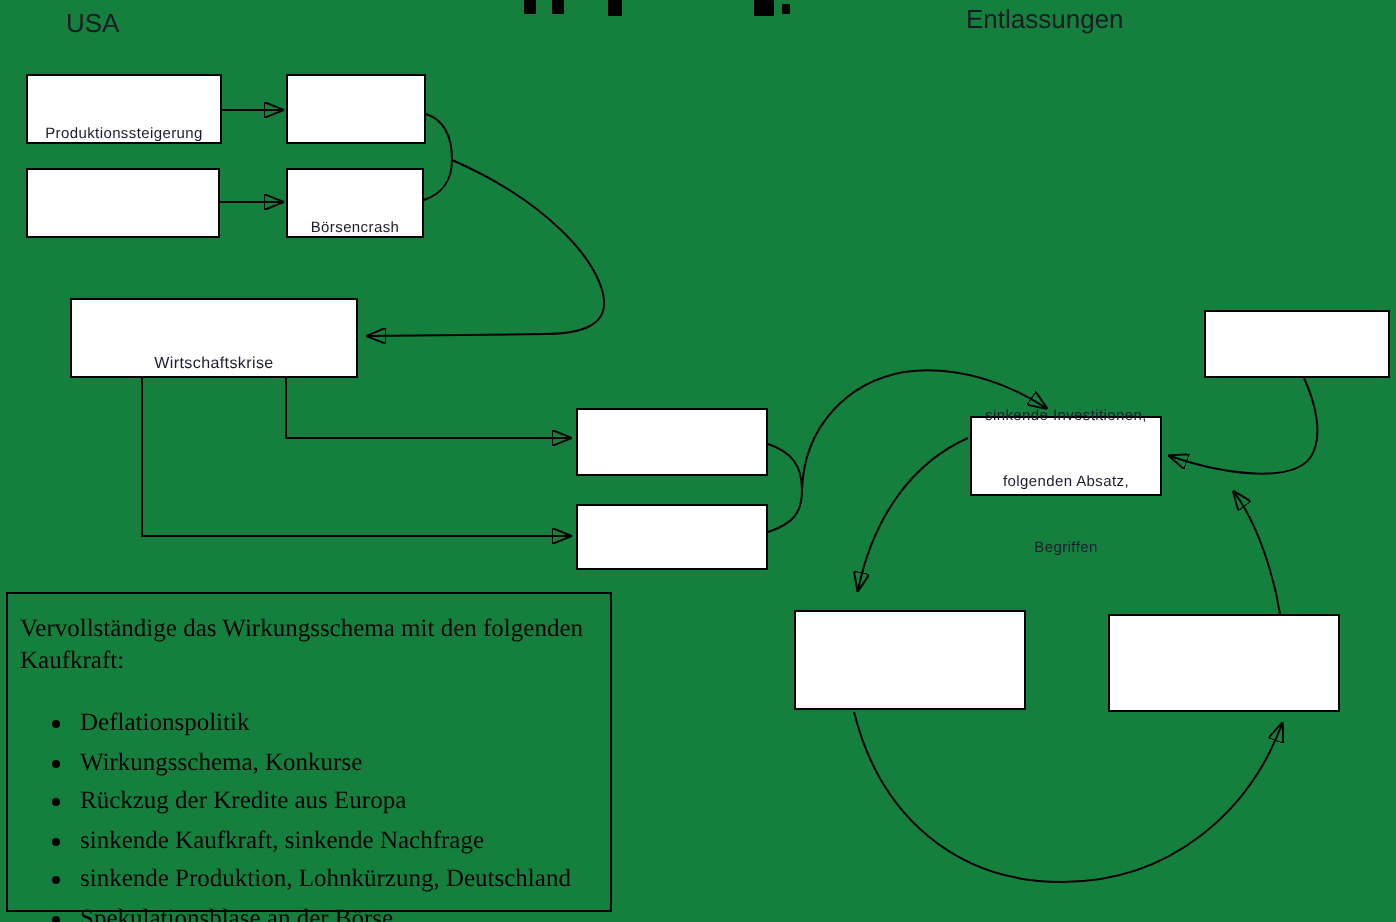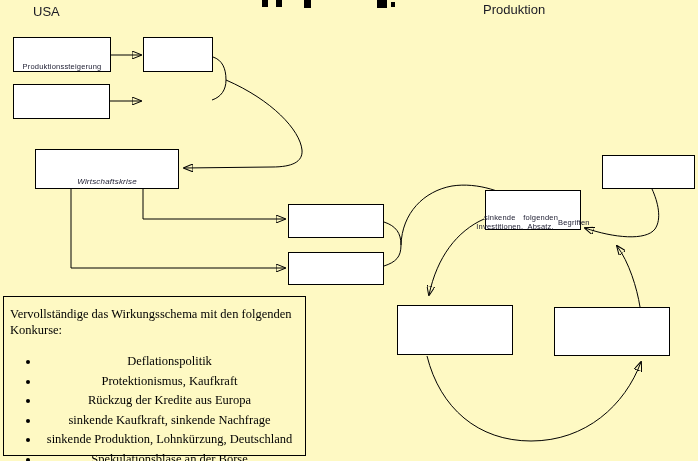--- a/index.html
+++ b/index.html
@@ -1,19 +1,19 @@
 <!DOCTYPE html>
 <html><head>
 <meta charset="utf-8">
 <style>
   html,body{margin:0;padding:0;background:#ffffff;}
   #canvas{
     position:relative;
     width:698px;height:461px;
-    background:#fef9c3;
+    background:#15803d;
     font-family:"Liberation Sans",sans-serif;
     color:#1a1a24;
     overflow:hidden;
   }
   .region-label{
     position:absolute;
     font-size:13px;
     color:#1a1a24;
     white-space:nowrap;
   }
@@ -27,21 +27,21 @@
     text-align:center;
     box-sizing:border-box;
   }
   .node .lbl{
     font-size:7.5px;
     line-height:9px;
     color:#1c1c30;
     letter-spacing:0.2px;
     margin-top:24px;
   }
-  .node .lbl.mid{font-size:8px;font-style:italic;}
+  .node .lbl.mid{font-size:8px;}
   .frag{
     position:absolute;
     background:#000;
   }
   #connectors{
     position:absolute;left:0;top:0;
     pointer-events:none;
   }
   #connectors path{
     fill:none;
@@ -63,36 +63,35 @@
     line-height:16px;
   }
   .instruction-box ul{
     margin:14px 0 0 0;
     padding:0 0 0 30px;
     list-style-type:disc;
   }
   .instruction-box li{
     font-size:12.5px;
     line-height:19.5px;
-    text-align:center;
   }
 </style>
 </head>
 <body>
 
 <div id="canvas">
 
   <div class="frag" style="left:262px;top:0;width:6px;height:7px"></div>
   <div class="frag" style="left:276px;top:0;width:6px;height:7px"></div>
   <div class="frag" style="left:304px;top:0;width:7px;height:8px"></div>
   <div class="frag" style="left:377px;top:0;width:10px;height:8px"></div>
   <div class="frag" style="left:391px;top:2px;width:4px;height:5px"></div>
 
   <div class="region-label" style="left:33px;top:4px">USA</div>
-  <div class="region-label" style="left:483px;top:2px">Produktion</div>
+  <div class="region-label" style="left:483px;top:2px">Entlassungen</div>
 
   <svg id="connectors" width="698" height="461" viewBox="0 0 698 461">
     <defs>
       <marker id="ah" markerUnits="userSpaceOnUse" markerWidth="10" markerHeight="8" refX="9" refY="4" orient="auto">
         <path d="M0,0 L10,4 L0,8 Z" fill="#000000" stroke="none"></path>
       </marker>
     </defs>
     <path d="M111,55 H141" marker-end="url(#ah)"></path>
     <path d="M110,101 H141" marker-end="url(#ah)"></path>
     <path d="M213,57 C222,60 226,68 226,80 C226,90 221,97 212,100"></path>
@@ -108,48 +107,51 @@
   </svg>
 
   <div class="node" style="left:13px;top:37px;width:98px;height:35px">
     <span class="lbl">Produktionssteigerung</span>
   </div>
 
   <div class="node" style="left:13px;top:84px;width:97px;height:35px"></div>
 
   <div class="node" style="left:143px;top:37px;width:70px;height:35px"></div>
 
+  <div class="node" style="left:143px;top:84px;width:69px;height:35px">
+    <span class="lbl">Börsencrash</span>
+  </div>
 
   <div class="node" style="left:35px;top:149px;width:144px;height:40px">
     <span class="lbl mid">Wirtschaftskrise</span>
   </div>
 
   <div class="node" style="left:288px;top:204px;width:96px;height:34px"></div>
   <div class="node" style="left:288px;top:252px;width:96px;height:33px"></div>
 
-  <div class="node" style="left:485px;top:190px;width:96px;height:40px;flex-direction:row">
+  <div class="node" style="left:485px;top:208px;width:96px;height:40px;flex-direction:column">
     <span class="lbl">sinkende Investitionen,</span>
     <span class="lbl">folgenden Absatz,</span>
     <span class="lbl">Begriffen</span>
   </div>
 
   <div class="node" style="left:602px;top:155px;width:93px;height:34px"></div>
 
   <div class="node" style="left:397px;top:305px;width:116px;height:50px"></div>
 
   <div class="node" style="left:554px;top:307px;width:116px;height:49px"></div>
 
   <div class="instruction-box">
     <div class="head">
       <div>Vervollständige das Wirkungsschema mit den folgenden</div>
-      <div>Konkurse:</div>
+      <div>Kaufkraft:</div>
     </div>
     <ul>
       <li>Deflationspolitik</li>
-      <li>Protektionismus, Kaufkraft</li>
+      <li>Wirkungsschema, Konkurse</li>
       <li>Rückzug der Kredite aus Europa</li>
       <li>sinkende Kaufkraft, sinkende Nachfrage</li>
       <li>sinkende Produktion, Lohnkürzung, Deutschland</li>
       <li>Spekulationsblase an der Börse</li>
 
     </ul>
   </div>
 
 </div>
 

